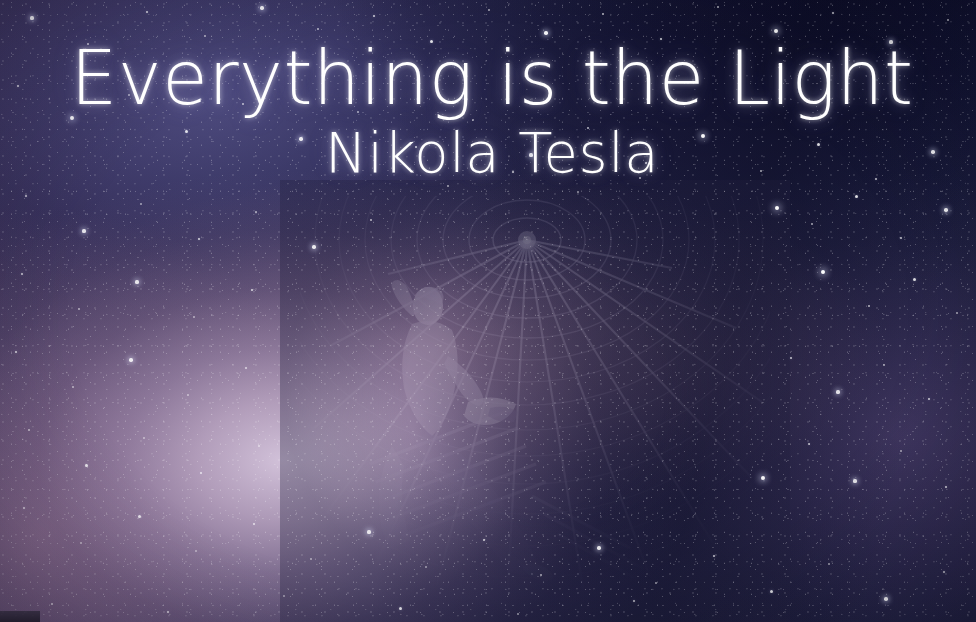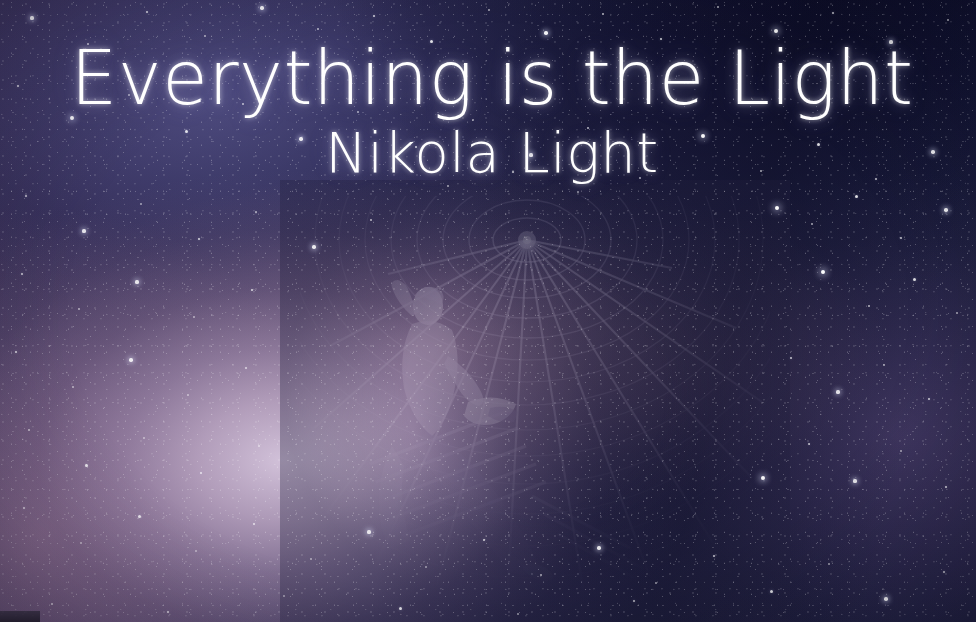--- a/index.html
+++ b/index.html
@@ -450,18 +450,18 @@
       <div class="star" style="left: 447px; top: 185px; width: 2px; height: 2px; opacity: 0.6;"></div>
       <div class="star" style="left: 511.7px; top: 170.7px; width: 2.6px; height: 2.6px; opacity: 0.74; box-shadow: rgba(220, 226, 255, 0.4) 0px 0px 2.9px;"></div>
       <div class="star" style="left: 577.1px; top: 191.1px; width: 1.8px; height: 1.8px; opacity: 0.52;"></div>
       <div class="star" style="left: 638.9px; top: 176.9px; width: 2.2px; height: 2.2px; opacity: 0.64;"></div>
     </div>
 
   <div class="bg-layer" id="vignette"></div>
 
   <div id="quote-text-block">
     <h1 id="quote-title">Everything is the Light</h1>
-    <p id="quote-attribution">Nikola Light</p>
+    <p id="quote-attribution">Nikola Tesla</p>
   </div>
 
   <div id="bottom-left-artifact"></div>
 
 </div>
 
 </body></html>

